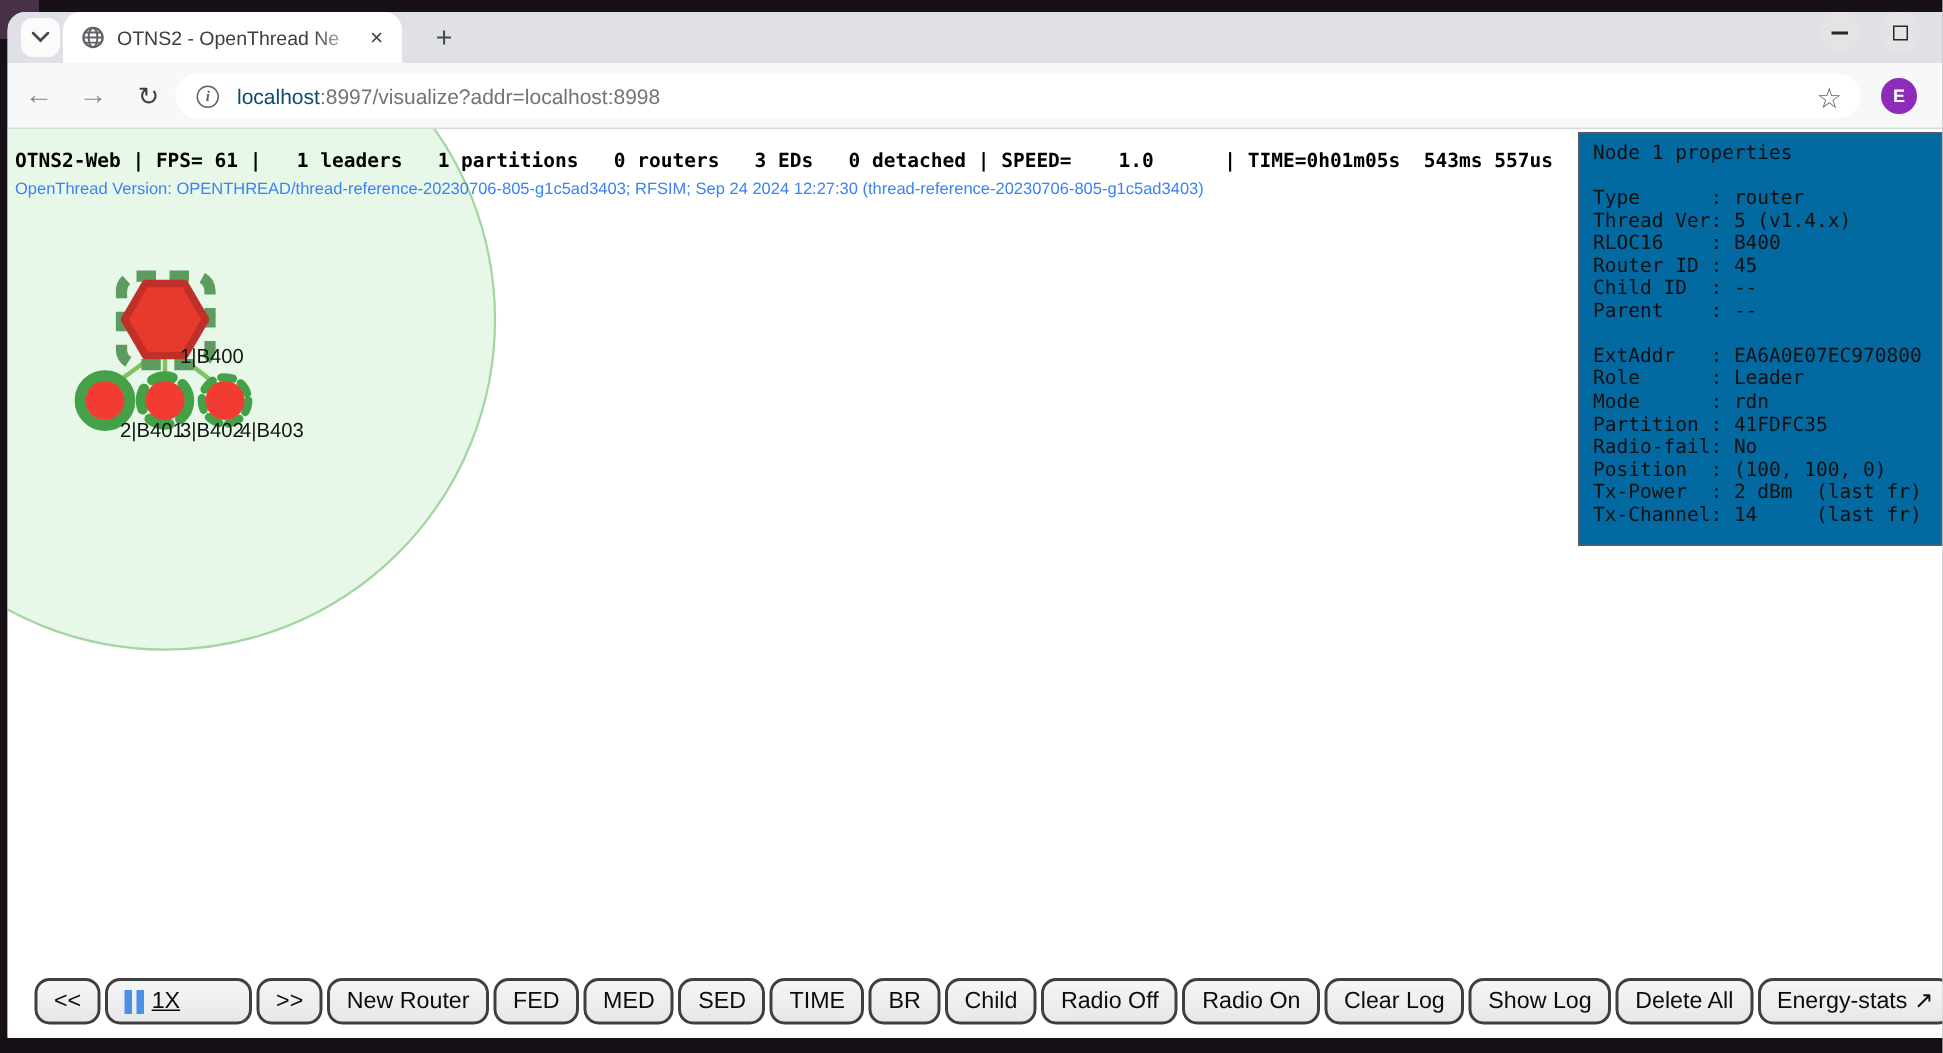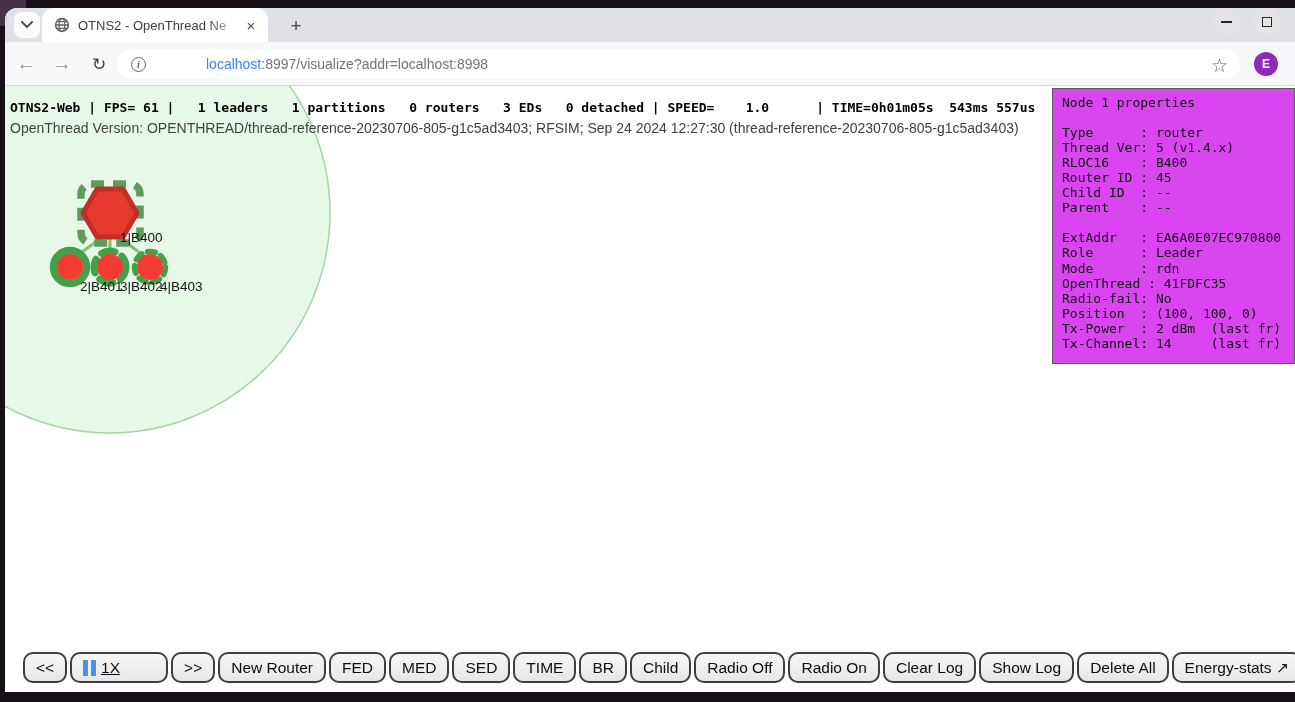--- a/index.html
+++ b/index.html
@@ -38,38 +38,38 @@
     justify-content:center; width:30px; font-size:19px; }
   .back { left:6px; color:#85898e; }
   .fwd { left:42px; color:#85898e; }
   .reload { left:79px; color:#3c4043; font-size:17px; }
   .omnibox { position:absolute; left:112px; top:7px; width:1123px; height:30px; background:#ffffff;
     border-radius:15px; display:flex; align-items:center; padding:0 14px; }
   .info-icon { width:15px; height:15px; border:1.4px solid #5f6368; border-radius:50%;
     color:#5f6368; font-size:10px; font-weight:bold; display:flex; align-items:center;
     justify-content:center; font-family:"Liberation Serif", serif; font-style:italic; }
   .url-text { margin-left:12px; font-size:14px; white-space:nowrap; }
-  .url-host { color:#3b82f6;margin-left:48px; }
+  .url-host { color:#0c4a6e; }
   .url-rest { color:#737373; }
   .star-icon { position:absolute; right:12px; top:5px; font-size:19px; color:#5f6368; }
   .avatar { position:absolute; left:1249px; top:10px; width:24px; height:24px; border-radius:50%;
     background:#8e2bb8; color:#fff; font-size:12px; font-weight:bold; display:flex;
     align-items:center; justify-content:center; }
 
   
   .content { position:relative; height:605px; background:#ffffff; overflow:hidden; }
   #net-canvas { position:absolute; left:0; top:0; z-index:0; }
   .statusline { position:absolute; left:5px; top:14px; z-index:2;
     font-family:"DejaVu Sans Mono","Liberation Mono",monospace; font-size:13px; font-weight:bold;
     color:#000; white-space:pre; }
-  .versionlink { position:absolute; left:5px; top:34px; z-index:2; font-size:14px;
-    color:#404040; text-decoration:none; white-space:pre; }
+  .versionlink { position:absolute; left:5px; top:34px; z-index:2; font-size:11px;
+    color:#3b82f6; text-decoration:none; white-space:pre; }
 
   .props-panel { position:absolute; right:0; top:2px; width:243px; height:276px; z-index:3;
-    background:#d946ef; border:1px solid #5c5c5c; padding:6px 0 0 9px;
+    background:#0369a1; border:1px solid #5c5c5c; padding:6px 0 0 9px;
     font-family:"DejaVu Sans Mono","Liberation Mono",monospace; font-size:13px; color:#111; }
   .prop-line { white-space:pre; height:15.05px; line-height:15.05px; }
 
   
   .btnbar { position:absolute; left:18px; top:566px; z-index:4; display:flex; gap:3px; }
   .obtn { height:31px; border:2.5px solid #3f3f3f; border-radius:10px;
     background:linear-gradient(#f6f6f7, #e7e7e9); color:#0c0c0c; font-size:15.5px;
     font-family:"Liberation Sans", sans-serif; display:flex; align-items:center;
     padding:0 11px; white-space:nowrap; }
   .obtn.speed { padding-right:46px;text-decoration:underline; }
@@ -171,21 +171,21 @@
       <div class="prop-line">Type      : router</div>
       <div class="prop-line">Thread Ver: 5 (v1.4.x)</div>
       <div class="prop-line">RLOC16    : B400</div>
       <div class="prop-line">Router ID : 45</div>
       <div class="prop-line">Child ID  : --</div>
       <div class="prop-line">Parent    : --</div>
       <div class="prop-line"></div>
       <div class="prop-line">ExtAddr   : EA6A0E07EC970800</div>
       <div class="prop-line">Role      : Leader</div>
       <div class="prop-line">Mode      : rdn</div>
-      <div class="prop-line">OpenThread : 41FDFC35</div>
+      <div class="prop-line">Partition : 41FDFC35</div>
       <div class="prop-line">Radio-fail: No</div>
       <div class="prop-line">Position  : (100, 100, 0)</div>
       <div class="prop-line">Tx-Power  : 2 dBm  (last fr)</div>
       <div class="prop-line">Tx-Channel: 14     (last fr)</div>
     </div>
 
     <div class="btnbar">
       <button class="obtn">&lt;&lt;</button>
       <button class="obtn speed">
         <span class="pause-bars">

